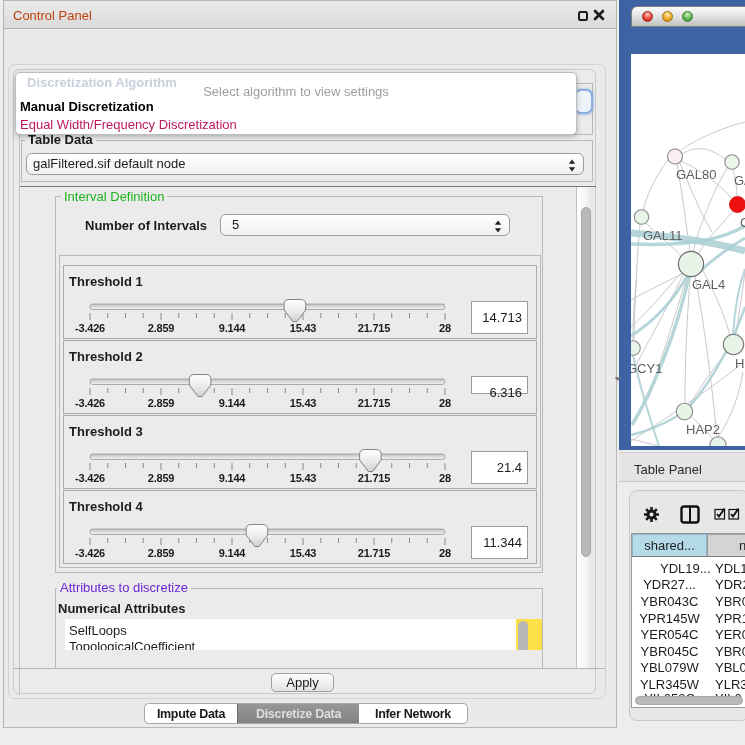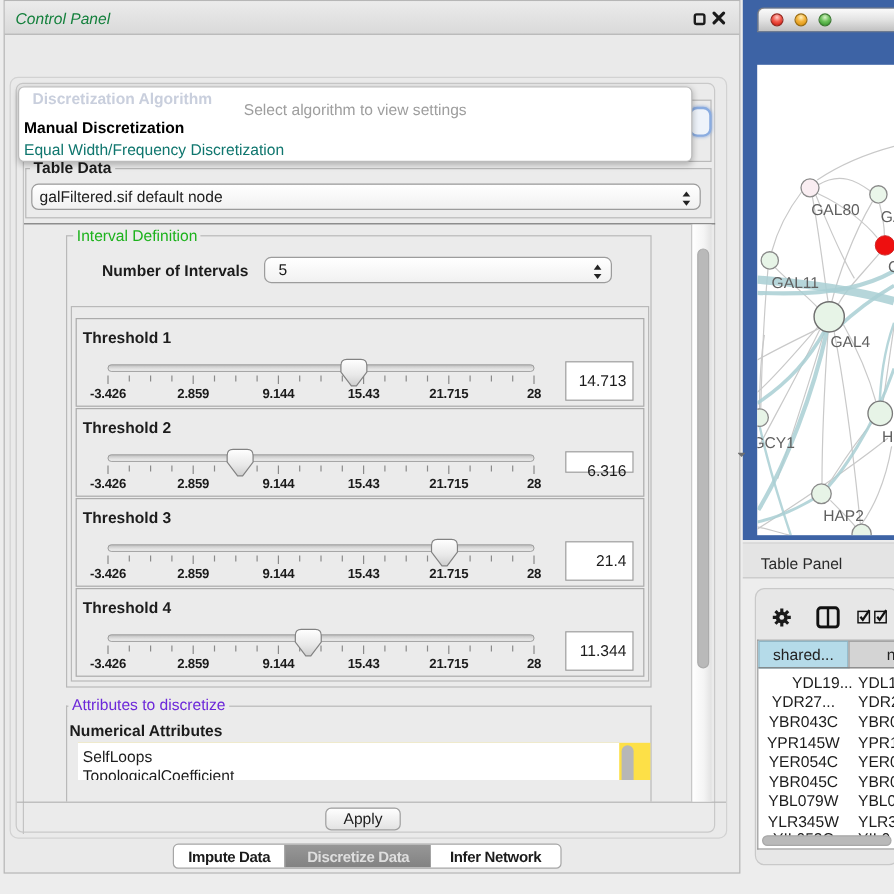--- a/index.html
+++ b/index.html
@@ -12,21 +12,21 @@
 .seg div.sel{background:linear-gradient(#979797,#828282);color:#dedede;border-left-color:#6f6f6f;}
 .seg div.sel+div{border-left:none;}
 .combo{background:linear-gradient(#ffffff,#f1f1f1);border:1px solid #9c9c9c;border-radius:6px;line-height:20px;padding-left:6px;position:absolute;}
 .gtitle{position:absolute;background:#ebebeb;padding:0 3px;line-height:14px;}
 .gborder{position:absolute;border:1px solid #b9b9b9;}
 </style></head><body>
 <div id="page">
 
 <div class="abs" style="left:3px;top:0;width:614px;height:728px;background:#eaeaea;border:1px solid #b6b6b6;"></div>
 <div class="abs" style="left:4px;top:1px;width:612px;height:28px;background:linear-gradient(#ebebeb,#dadada);border-bottom:1px solid #b0b0b0;"></div>
-<div class="abs" style="left:13px;top:8px;font-size:13px;color:#15803d;font-style:italic;">Control Panel</div>
+<div class="abs" style="left:13px;top:8px;font-size:13px;color:#c2410c;">Control Panel</div>
 <div class="abs" style="left:578px;top:11px;width:10px;height:10px;border:2px solid #1c1c1c;border-radius:2.5px;"></div>
 <div class="abs" style="left:593px;top:9px;width:14px;height:14px;">
  <svg width="12" height="12">
         <path d="M2 2 L10 10 M10 2 L2 10" stroke="#1a1a1a" stroke-width="2.6" stroke-linecap="round"></path>
       </svg>
 </div>
 
 
 <div class="abs" style="left:8px;top:64px;width:598px;height:635px;background:#eaeaea;border:1px solid #d2d2d2;border-radius:7px;"></div>
 <div class="abs" style="left:13px;top:69px;width:583px;height:625px;background:#ebebeb;border:1px solid #c9c9c9;border-radius:6px;"></div>
@@ -304,15 +304,15 @@
       <div style="position:absolute;left:632px;top:690.5px;width:75px;text-align:center;">YIL053C</div>
       <div style="position:absolute;left:715px;top:690.5px;">YIL0</div>
     </div>
 
 <div class="abs" style="left:635px;top:695.5px;width:108px;height:9px;background:#b9b9b9;border:1px solid #a8a8a8;border-radius:5px;"></div>
 
 <div class="abs" style="left:15px;top:72px;width:562px;height:63px;background:#fff;border:1px solid #bcbcbc;border-radius:5px;box-shadow:0 2px 5px rgba(0,0,0,0.25);z-index:50;">
   <div style="position:absolute;left:11px;top:1.5px;font-weight:bold;color:#c9cfdd;">Discretization Algorithm</div>
   <div style="position:absolute;left:0;right:0;top:11px;text-align:center;color:#9e9e9e;">Select algorithm to view settings</div>
   <div style="position:absolute;left:4px;top:26px;font-weight:bold;color:#000;">Manual Discretization</div>
-  <div style="position:absolute;left:4px;top:44px;color:#0f766e;">Equal Width/Frequency Discretization</div>
+  <div style="position:absolute;left:4px;top:44px;color:#be185d;">Equal Width/Frequency Discretization</div>
 </div>
 
 </div>
 </body></html>

